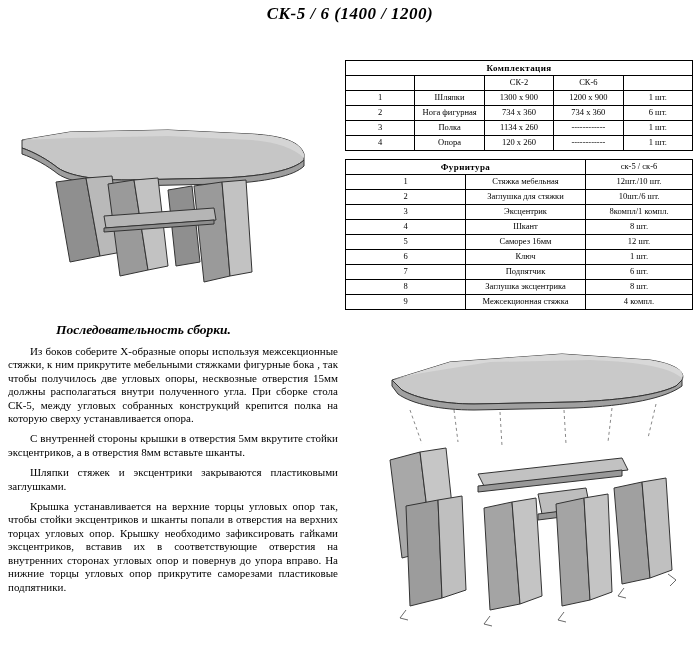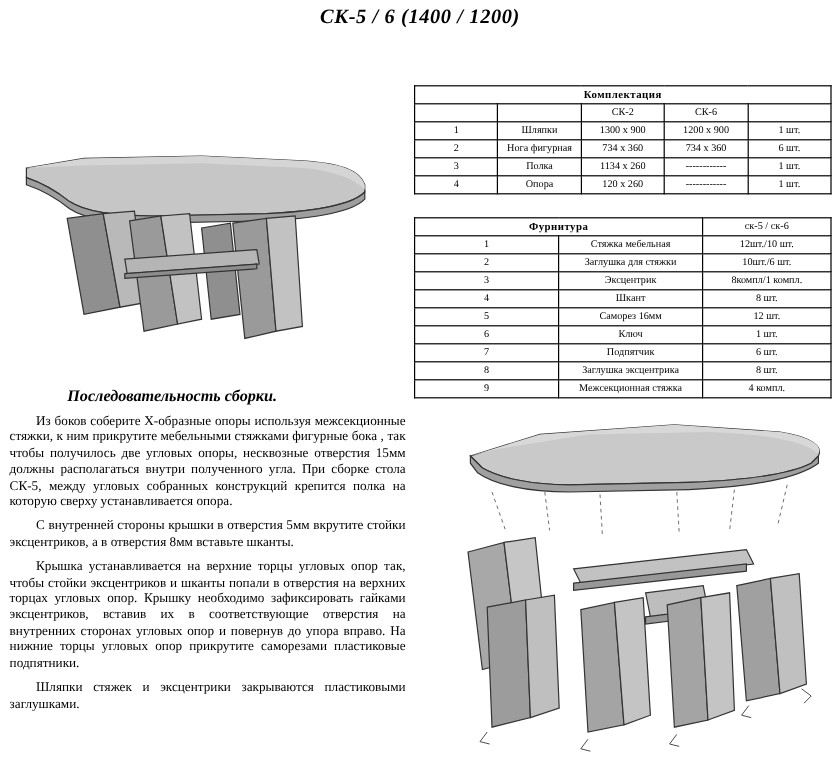--- a/index.html
+++ b/index.html
@@ -47,21 +47,20 @@
     left: 345px;
     top: 60px;
     width: 348px;
   }
   table.spec {
     border-collapse: collapse;
     width: 348px;
     font-family: "Liberation Serif", serif;
     font-size: 8.5px;
     table-layout: fixed;
-    margin-top: 11px;
   }
   table.spec td, table.spec th {
     border: 1px solid #000;
     padding: 1px 2px;
     text-align: center;
     vertical-align: middle;
     line-height: 1.15;
     height: 12px;
   }
   table.spec .hdr {
@@ -242,22 +241,22 @@
       </tr>
     </tbody>
       </table>
   </div>
 
   <div class="assembly-title">Последовательность сборки.</div>
 
   <div class="body-text">
     <p>Из боков соберите Х-образные опоры используя межсекционные стяжки, к ним прикрутите мебельными стяжками фигурные бока , так чтобы получилось две угловых опоры, несквозные отверстия 15мм должны располагаться внутри полученного угла. При сборке стола СК-5, между угловых собранных конструкций крепится полка на которую сверху устанавливается опора.</p>
     <p>С внутренней стороны крышки в отверстия 5мм вкрутите стойки эксцентриков, а в отверстия 8мм вставьте шканты.</p>
+    <p>Шляпки стяжек и эксцентрики закрываются пластиковыми заглушками.</p>
     <p>Крышка устанавливается на верхние торцы угловых опор так, чтобы стойки эксцентриков и шканты попали в отверстия на верхних торцах угловых опор. Крышку необходимо зафиксировать гайками эксцентриков, вставив их в соответствующие отверстия на внутренних сторонах угловых опор и повернув до упора вправо. На нижние торцы угловых опор прикрутите саморезами пластиковые подпятники.</p>
-    <p>Шляпки стяжек и эксцентрики закрываются пластиковыми заглушками.</p>
   </div>
 
   <div class="bottom-drawing">
     <svg width="348" height="320" viewBox="0 0 348 320">
       <g stroke="#333" stroke-width="1">
 
         <path d="M42,62 L100,44 L212,36 L300,42 C326,46 336,54 332,62 L326,68 C310,76 276,82 224,84 L124,86 C92,86 66,80 52,72 Z" fill="#c9c9c9"></path>
         <path d="M42,62 L100,44 L212,36 L300,42 C326,46 336,54 332,60 C320,50 294,44 240,42 L140,44 L66,56 Z" fill="#d8d8d8" stroke="none"></path>
         <path d="M42,62 L52,72 C66,80 92,86 124,86 L224,84 C276,82 310,76 326,68 L332,62 L332,68 C316,80 278,88 224,90 L124,92 C90,92 62,86 48,76 L42,68 Z" fill="#a0a0a0"></path>
 

